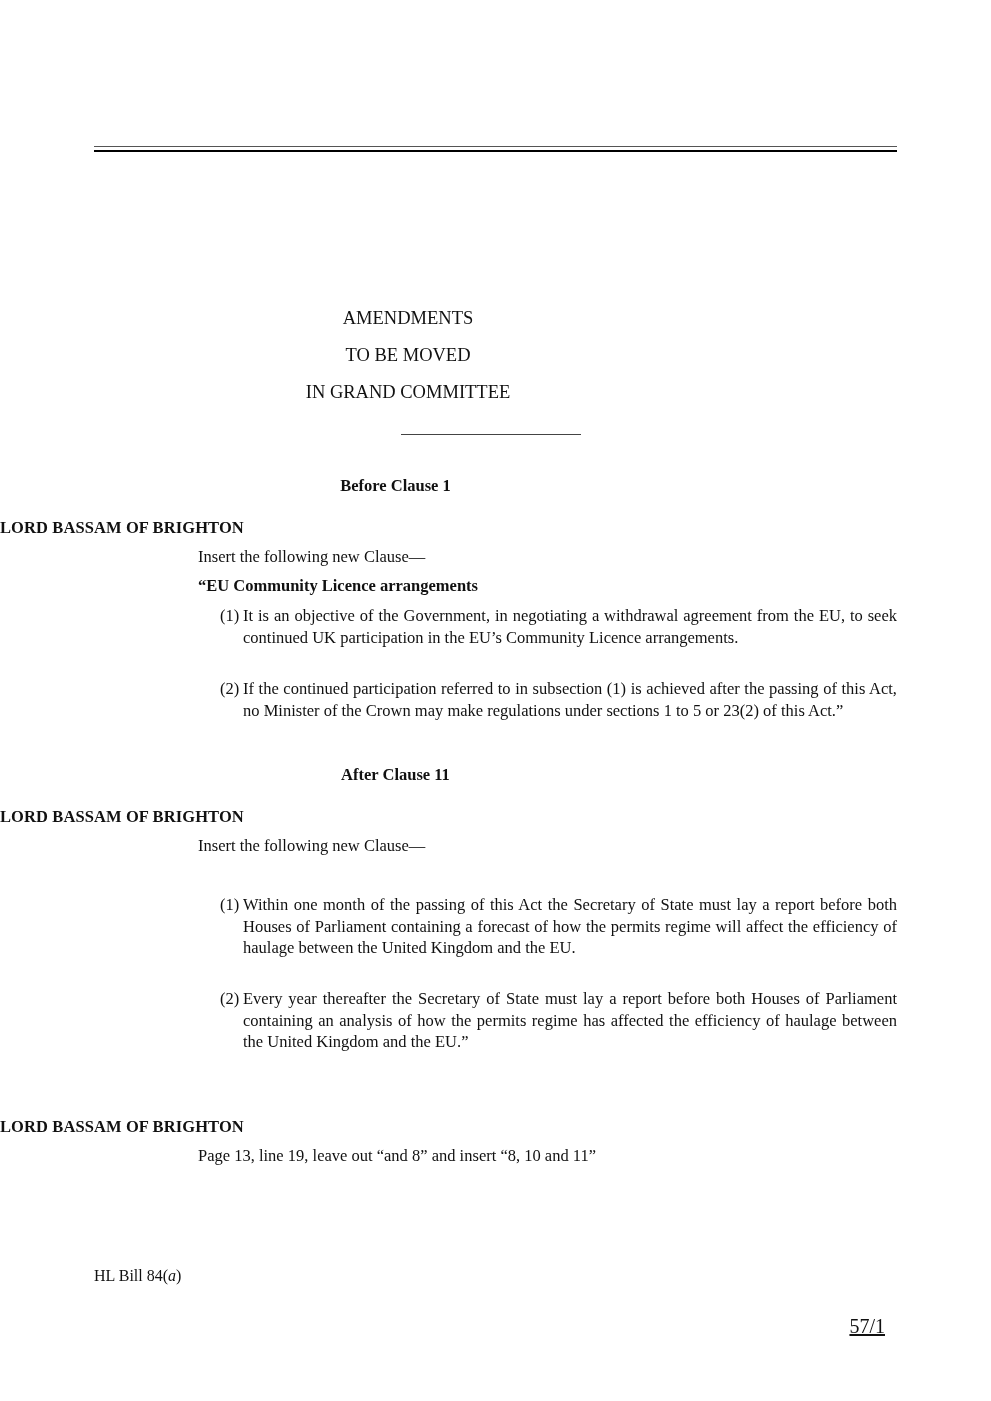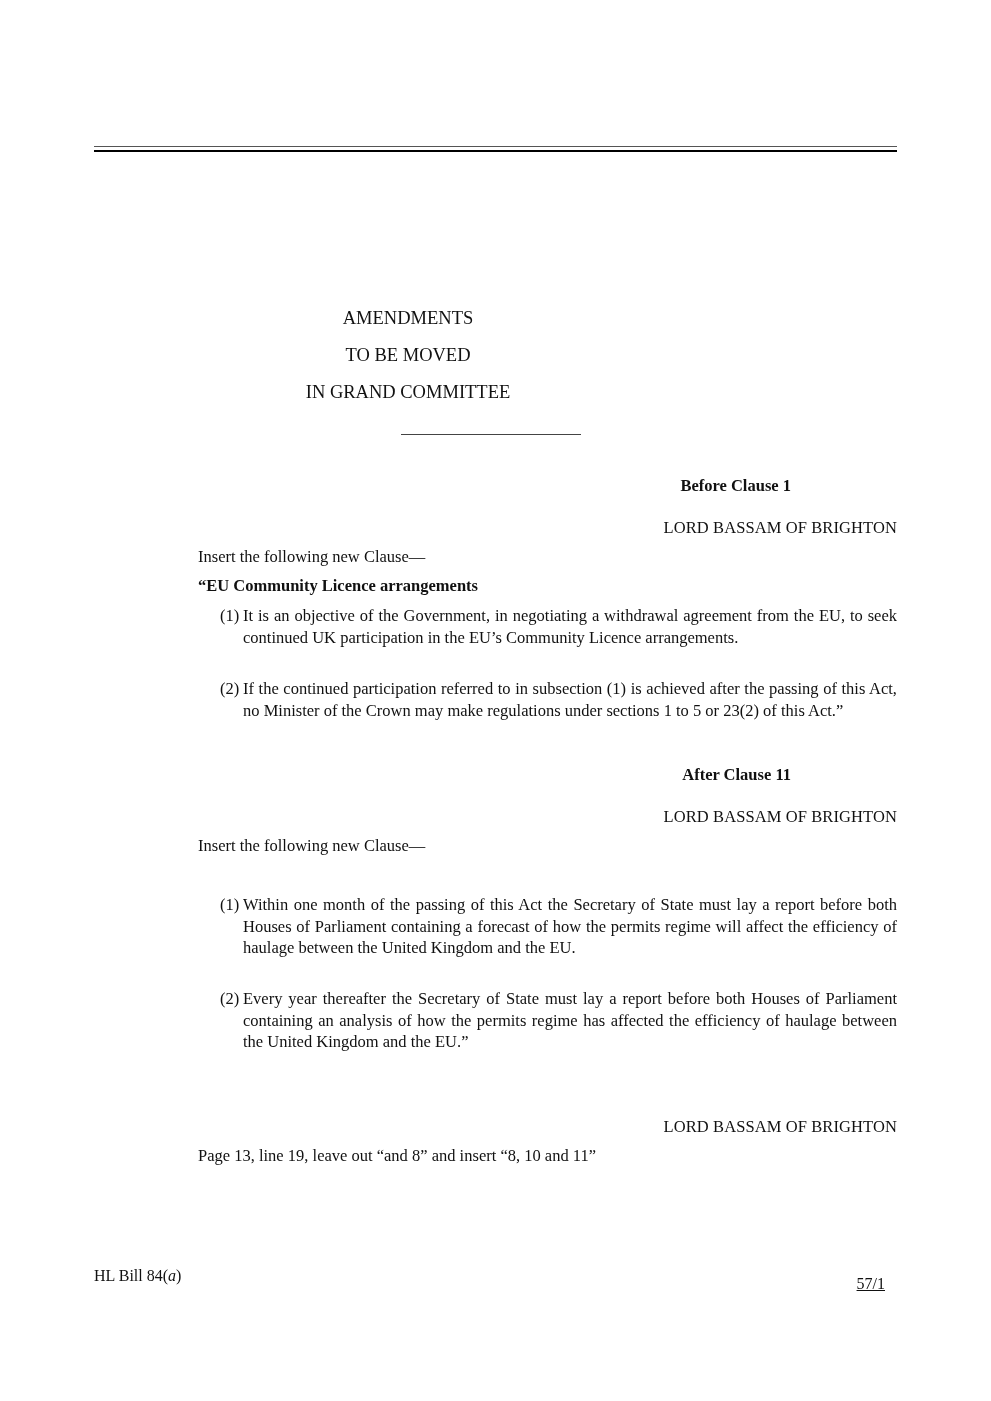--- a/index.html
+++ b/index.html
@@ -52,32 +52,33 @@
     }
     .short-rule {
       position: absolute;
       left: 401px; width: 180px;
       top: 434px; height: 1px;
       background: #444;
     }
     .clause-heading {
       position: absolute;
       left: 0; width: 791px;
-      text-align: right;
+      text-align: center;
       font-weight: bold;
       font-size: 16.5px;
       line-height: 20px;
     }
     .mover {
       position: absolute;
       left: 0; width: 897px;
-      text-align: right;
+      text-align: left;
       font-size: 16.5px;
       line-height: 20px;
       letter-spacing: 0.1px;
+      font-weight: bold;
     }
     .instr {
       position: absolute;
       left: 198px;
       font-size: 16.5px;
       line-height: 20px;
     }
     .clause-title {
       position: absolute;
       left: 198px;
@@ -105,22 +106,22 @@
     .footer-left {
       position: absolute;
       left: 94px;
       top: 1266px;
       font-size: 16px;
       line-height: 20px;
     }
     .footer-right {
       position: absolute;
       right: 106px;
-      top: 1274px;
-      font-size: 16px;
+      top: 1316px;
+      font-size: 20px;
       line-height: 20px;
       text-decoration: underline;
     }
     .footer-left i { font-style: italic; }
   </style>
 </head>
 <body>
 
 <div class="page">
 

